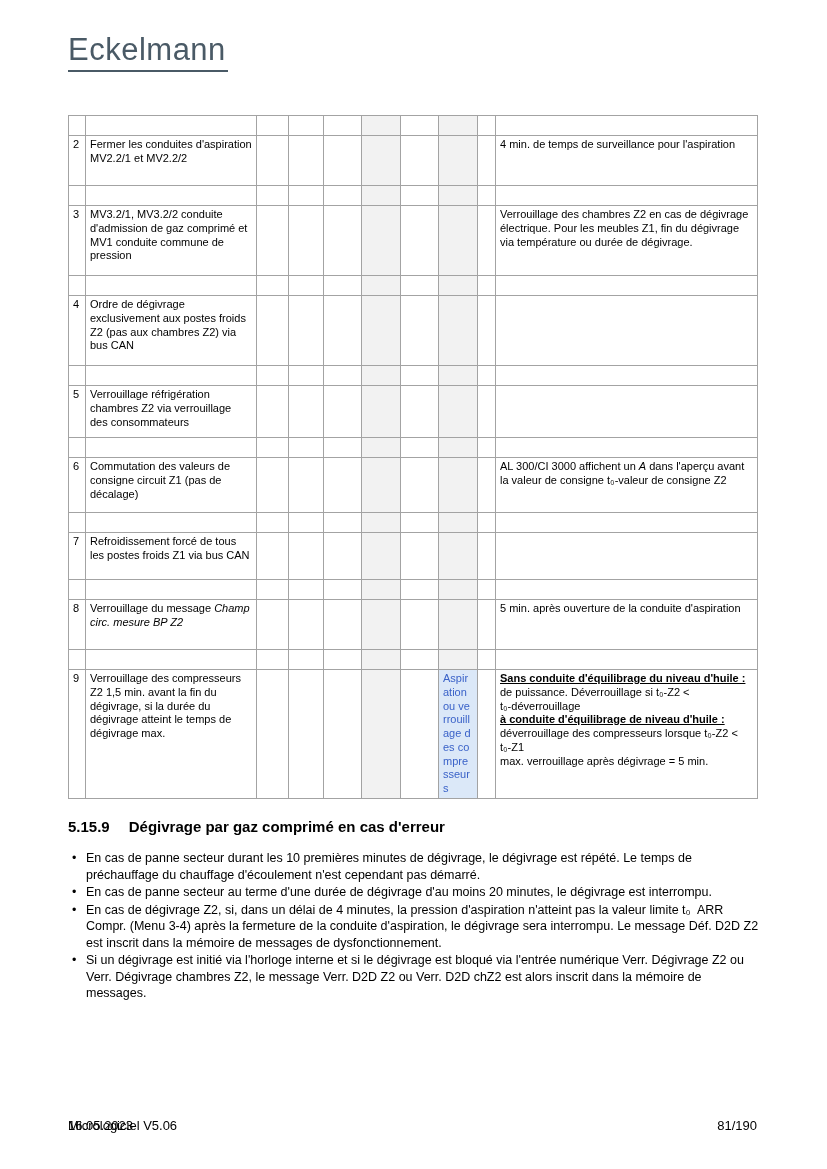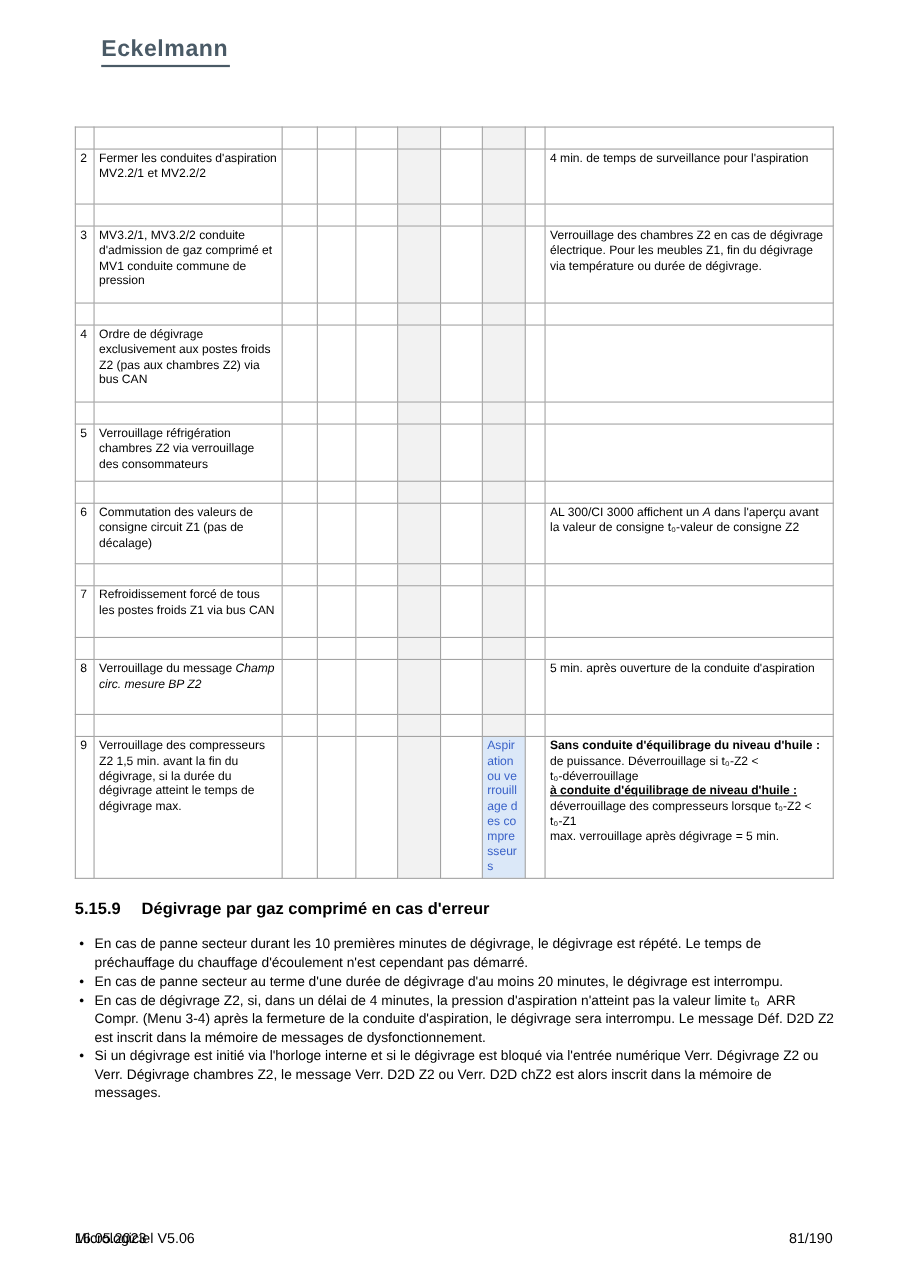--- a/index.html
+++ b/index.html
@@ -4,24 +4,24 @@
 <style>
   html,body{margin:0;padding:0;}
   body{
     width:827px;height:1169px;background:#ffffff;position:relative;
     font-family:"Liberation Sans", sans-serif;color:#000;
     -webkit-font-smoothing:antialiased;
   }
   
   .logo-wrap{position:absolute;left:68px;top:34px;}
   .logo{
-    display:inline-block;font-size:21px;font-weight:700;letter-spacing:.5px;
+    display:inline-block;font-size:31px;font-weight:400;letter-spacing:.5px;
     color:var(--logo-color,#4a5a66);
     border-bottom:2px solid var(--logo-color,#4a5a66);
-    padding:0 2px 3px 0;line-height:1.05;margin-left:24px;
+    padding:0 2px 3px 0;line-height:1.05;
   }
   
   table.tbl{
     position:absolute;left:68px;top:115px;width:689px;
     border-collapse:collapse;table-layout:fixed;
     font-size:11px;line-height:1.25;
   }
   table.tbl td{
     border:1px solid var(--table-border,#a3a3a3);
     vertical-align:top;padding:2px 4px;overflow:hidden;
@@ -29,21 +29,21 @@
   td.sh{background:var(--shade,#f2f2f2);}
   td.num{padding:2px 1px 2px 3px;}
   td.note{padding:2px 5px;}
   tr.sp{height:20px;}
   tr.r2{height:50px;} tr.r3{height:70px;} tr.r4{height:70px;} tr.r5{height:52px;}
   tr.r6{height:55px;} tr.r7{height:47px;} tr.r8{height:50px;} tr.r9{height:128px;}
   td.hl{
     background:var(--hl-bg,#dbe8f8);color:var(--hl-text,#3a62c8);
     word-break:break-all;padding:2px 3px;margin-top:21px;
   }
-  .bold{font-weight:700;}
+  .bold{font-weight:700;text-decoration:underline;}
   .underline{text-decoration:underline;}
   i{font-style:italic;}
   
   .section-heading{
     position:absolute;left:68px;top:818px;margin:0;
     font-size:15px;font-weight:700;
   }
   .section-heading .sec-num{margin-right:19px;}
   
   .bullets{

